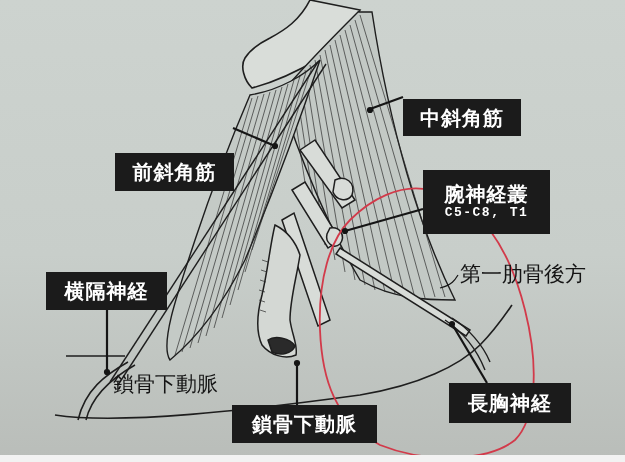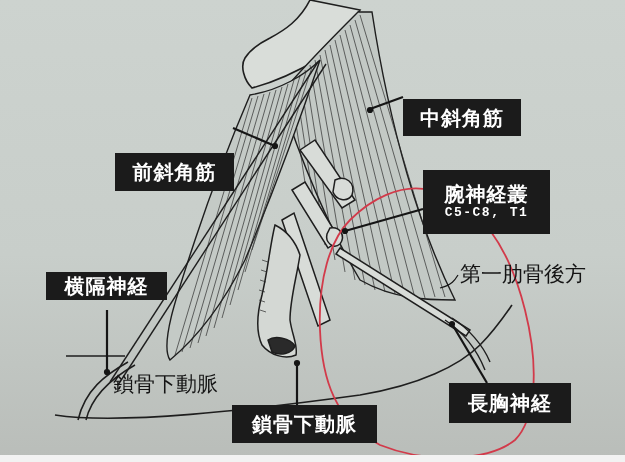--- a/index.html
+++ b/index.html
@@ -149,21 +149,21 @@
 
   <div class="label" style="left:115px; top:119px; width:119px; height:38px;margin-top:34px;">
     <span>前斜角筋</span>
   </div>
 
   <div class="label" style="left:423px; top:170px; width:127px; height:64px;font-family:Liberation Mono, monospace;">
     <span>腕神経叢</span>
     <span class="sub">C5-C8, T1</span>
   </div>
 
-  <div class="label" style="left:46px; top:272px; width:121px; height:28px;">
+  <div class="label" style="left:46px; top:272px; width:121px; height:38px;">
     <span>横隔神経</span>
   </div>
 
   <div class="label" style="left:449px; top:383px; width:122px; height:40px;">
     <span>長胸神経</span>
   </div>
 
   <div class="label" style="left:232px; top:405px; width:145px; height:38px;">
     <span>鎖骨下動脈</span>
   </div>

